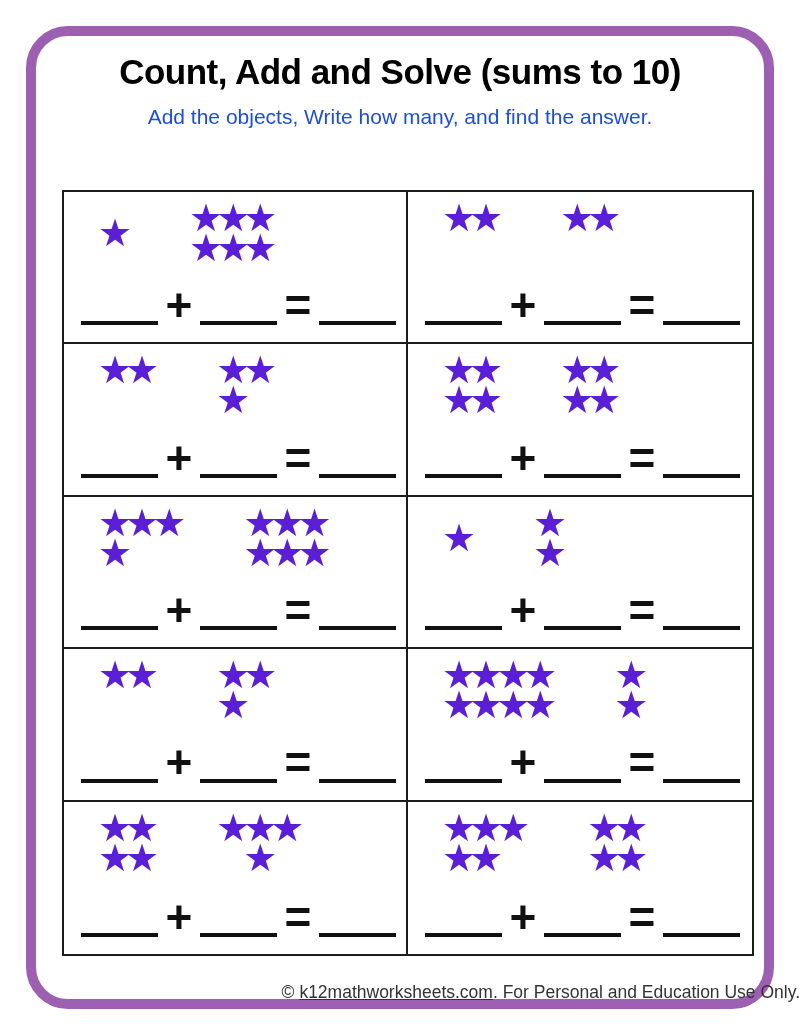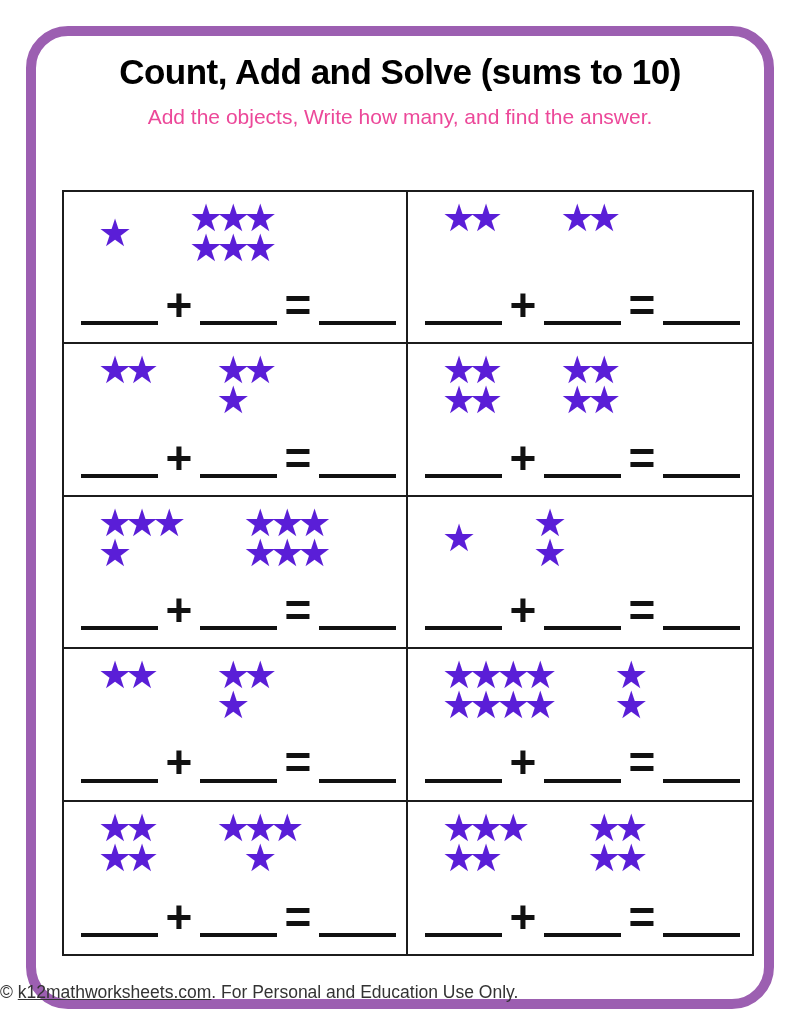--- a/index.html
+++ b/index.html
@@ -7,21 +7,21 @@
     width:800px; height:1035px; background:#ffffff; position:relative;
     font-family:"Liberation Sans", sans-serif; overflow:hidden;
   }
   .frame {
     position:absolute; left:26px; top:26px; width:748px; height:983px;
     box-sizing:border-box; border:10px solid #9C5FB1; border-radius:42px;
     background:#fff;
   }
   .header { position:absolute; top:52px; left:0; width:800px; text-align:center; }
   .title { font-size:35px; font-weight:bold; color:#000; letter-spacing:-0.5px; }
-  .subtitle { font-size:21px; margin-top:13px; color:#ec4899; }
+  .subtitle { font-size:21px; margin-top:13px; color:#1d4ed8; }
 
   .grid {
     position:absolute; left:62px; top:190px; width:692px; height:766px;
     box-sizing:border-box; border:2px solid #1c1c1c; background:#fff;
     display:grid; grid-template-columns:1fr 1fr; grid-template-rows:repeat(5,1fr);
   }
   .cell {
     box-sizing:border-box; border-right:2px solid #1c1c1c; border-bottom:2px solid #1c1c1c;
     display:flex; flex-direction:column; justify-content:space-between;
     padding:9px 0 15px 0; overflow:hidden;
@@ -40,21 +40,21 @@
   }
 
   .equation { display:flex; align-items:flex-end; margin:0 12px 0 17px; }
   .blank { width:77px; height:4px; background:#111; margin-bottom:2px; flex:0 0 auto; }
   .op {
     width:42px; flex:0 0 auto; text-align:center; color:#111;
     font-size:46px; font-weight:bold; line-height:0.55; margin-bottom:9px;
   }
 
   .footer {
-    position:absolute; bottom:32px; left:0; width:800px; text-align:left;
+    position:absolute; bottom:32px; left:0; width:800px; text-align:right;
     font-size:17.5px; color:#333;
   }
   .footer a { color:#333; text-decoration:underline; }
 </style>
 </head>
 <body>
 
 <div class="frame"></div>
 
 <div class="header">

